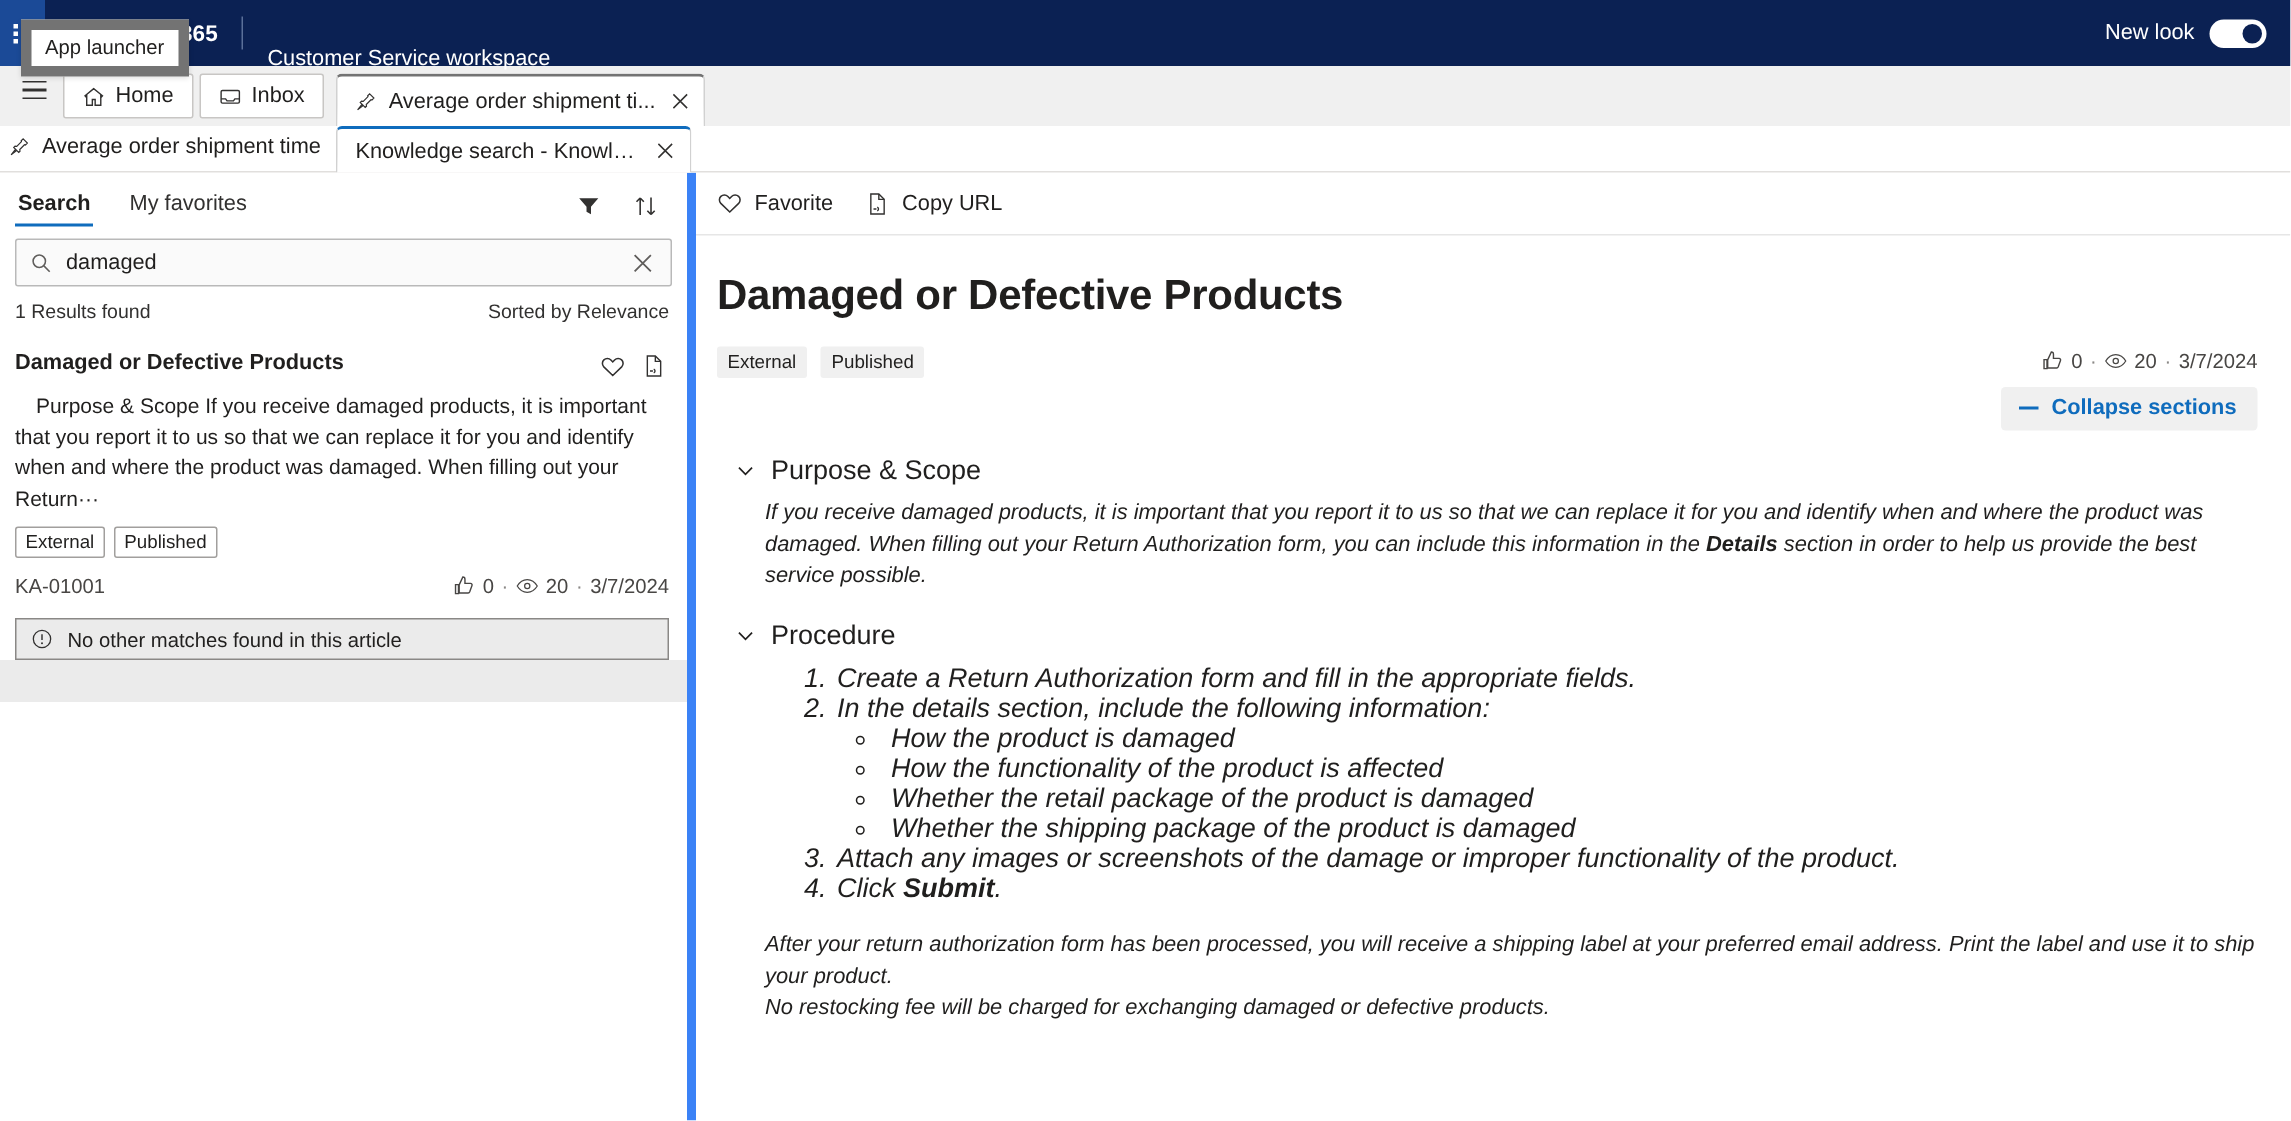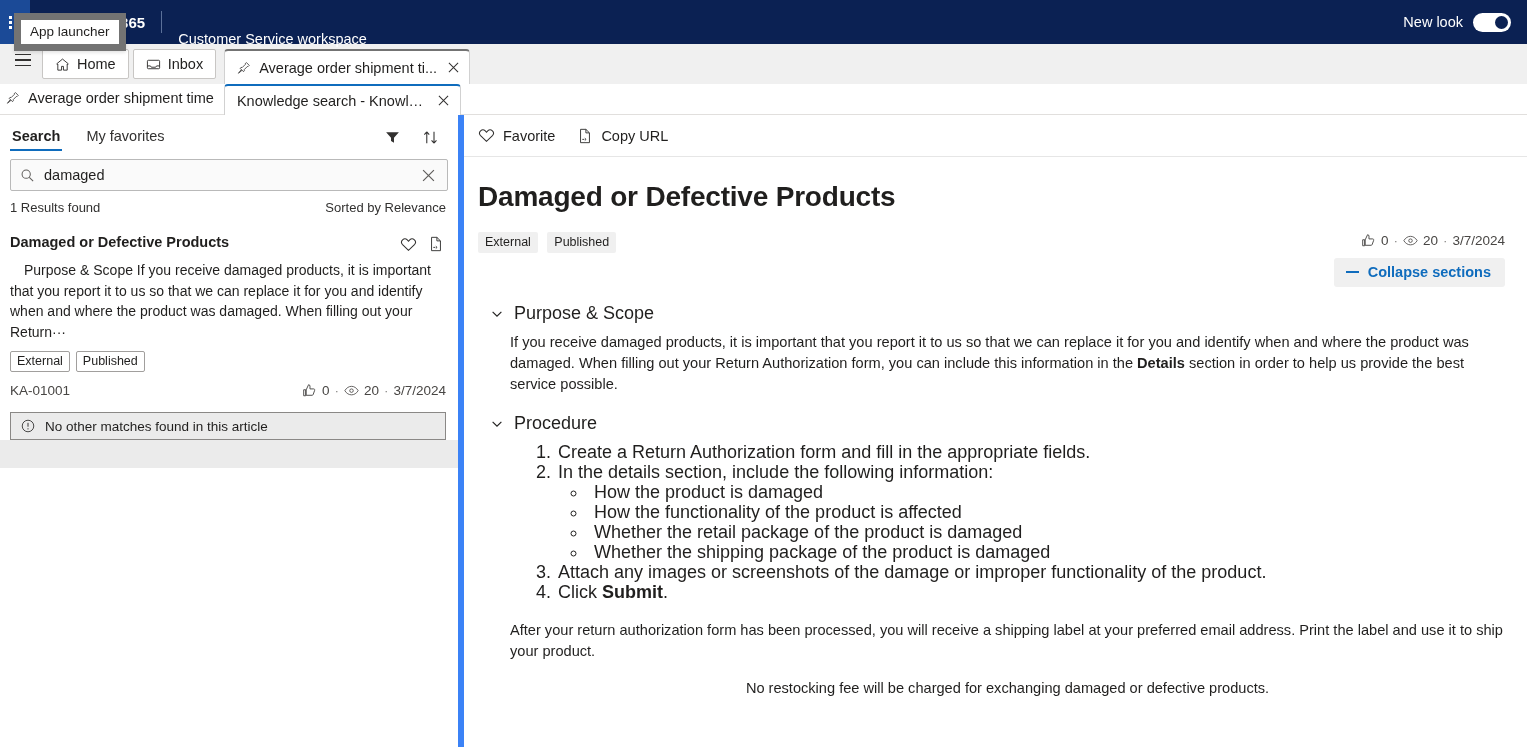--- a/index.html
+++ b/index.html
@@ -493,28 +493,29 @@
     display: flex;
     align-items: center;
     gap: 10px;
     font-size: 18px;
     color: #201f1e;
     cursor: pointer;
   }
   .sec-body {
     padding-left: 20px;
     margin-top: 8px;
+    font-style: italic;
   }
   .p {
     font-size: 14.6px;
     line-height: 21px;
     color: #201f1e;
     margin: 0 0 0 0;
   }
-  .p + .p { margin-top: 16px; text-align: center; }
+  .p + .p { margin-top: 0; }
   .p b { font-weight: bold; }
   ol.steps {
     margin: 2px 0 0 0;
     padding-left: 46px;
     font-size: 18px;
     line-height: 20px;
     color: #201f1e;
   }
   ol.steps > li { margin-bottom: 0px; padding-left: 2px; }
   ul.substeps {

